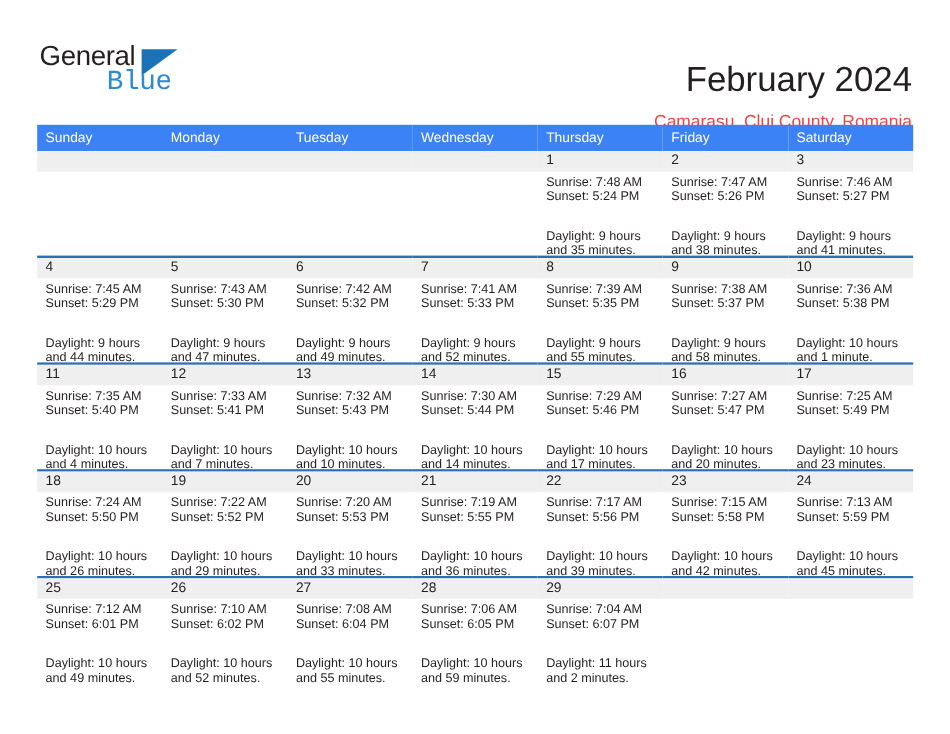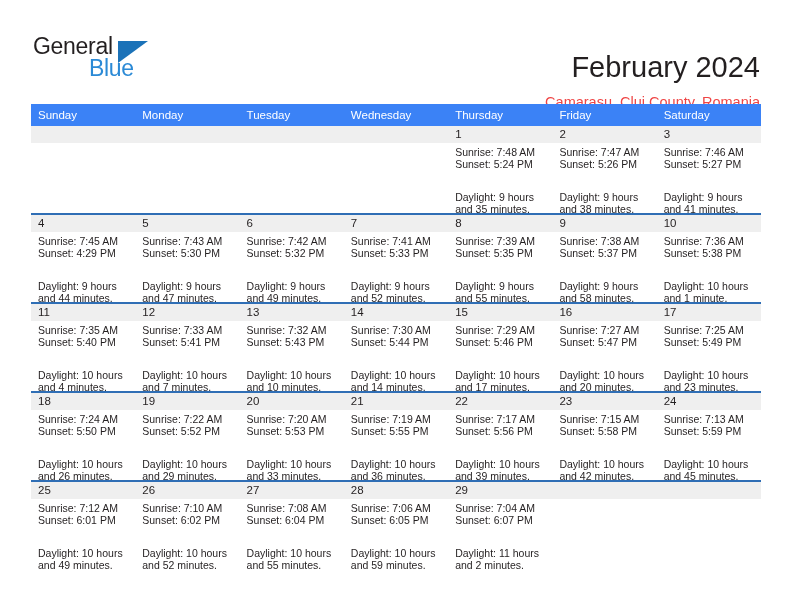--- a/index.html
+++ b/index.html
@@ -56,21 +56,21 @@
     border-left: 30px solid #1b72b8;
     border-bottom: 22px solid transparent;
   }
   .brand-blue {
     position: absolute;
     left: 56px;
     top: 22px;
     font-size: 23px;
     letter-spacing: -0.3px;
     color: #2b8ad6;
-    font-family: Liberation Sans, sans-serif;
+    font-family: Liberation Mono, monospace;
   }
 
   .title-block {
     position: absolute;
     right: 32px;
     top: 30px;
     text-align: right;
     margin-top: 20px;
   }
   .cal-title {
@@ -233,21 +233,21 @@
               </div>
             </div>
           </td>
         </tr>
         <tr>
           <td>
             <div class="daycell">
               <div class="daynum-band">4</div>
               <div class="dayinfo">
                 <div>Sunrise: 7:45 AM</div>
-                <div>Sunset: 4:29 PM</div>
+                <div>Sunset: 5:29 PM</div>
                 <div class="wrap">Daylight: 9 hours and 44 minutes.</div>
               </div>
             </div>
           </td>
           <td>
             <div class="daycell">
               <div class="daynum-band">5</div>
               <div class="dayinfo">
                 <div>Sunrise: 7:43 AM</div>
                 <div>Sunset: 5:30 PM</div>

